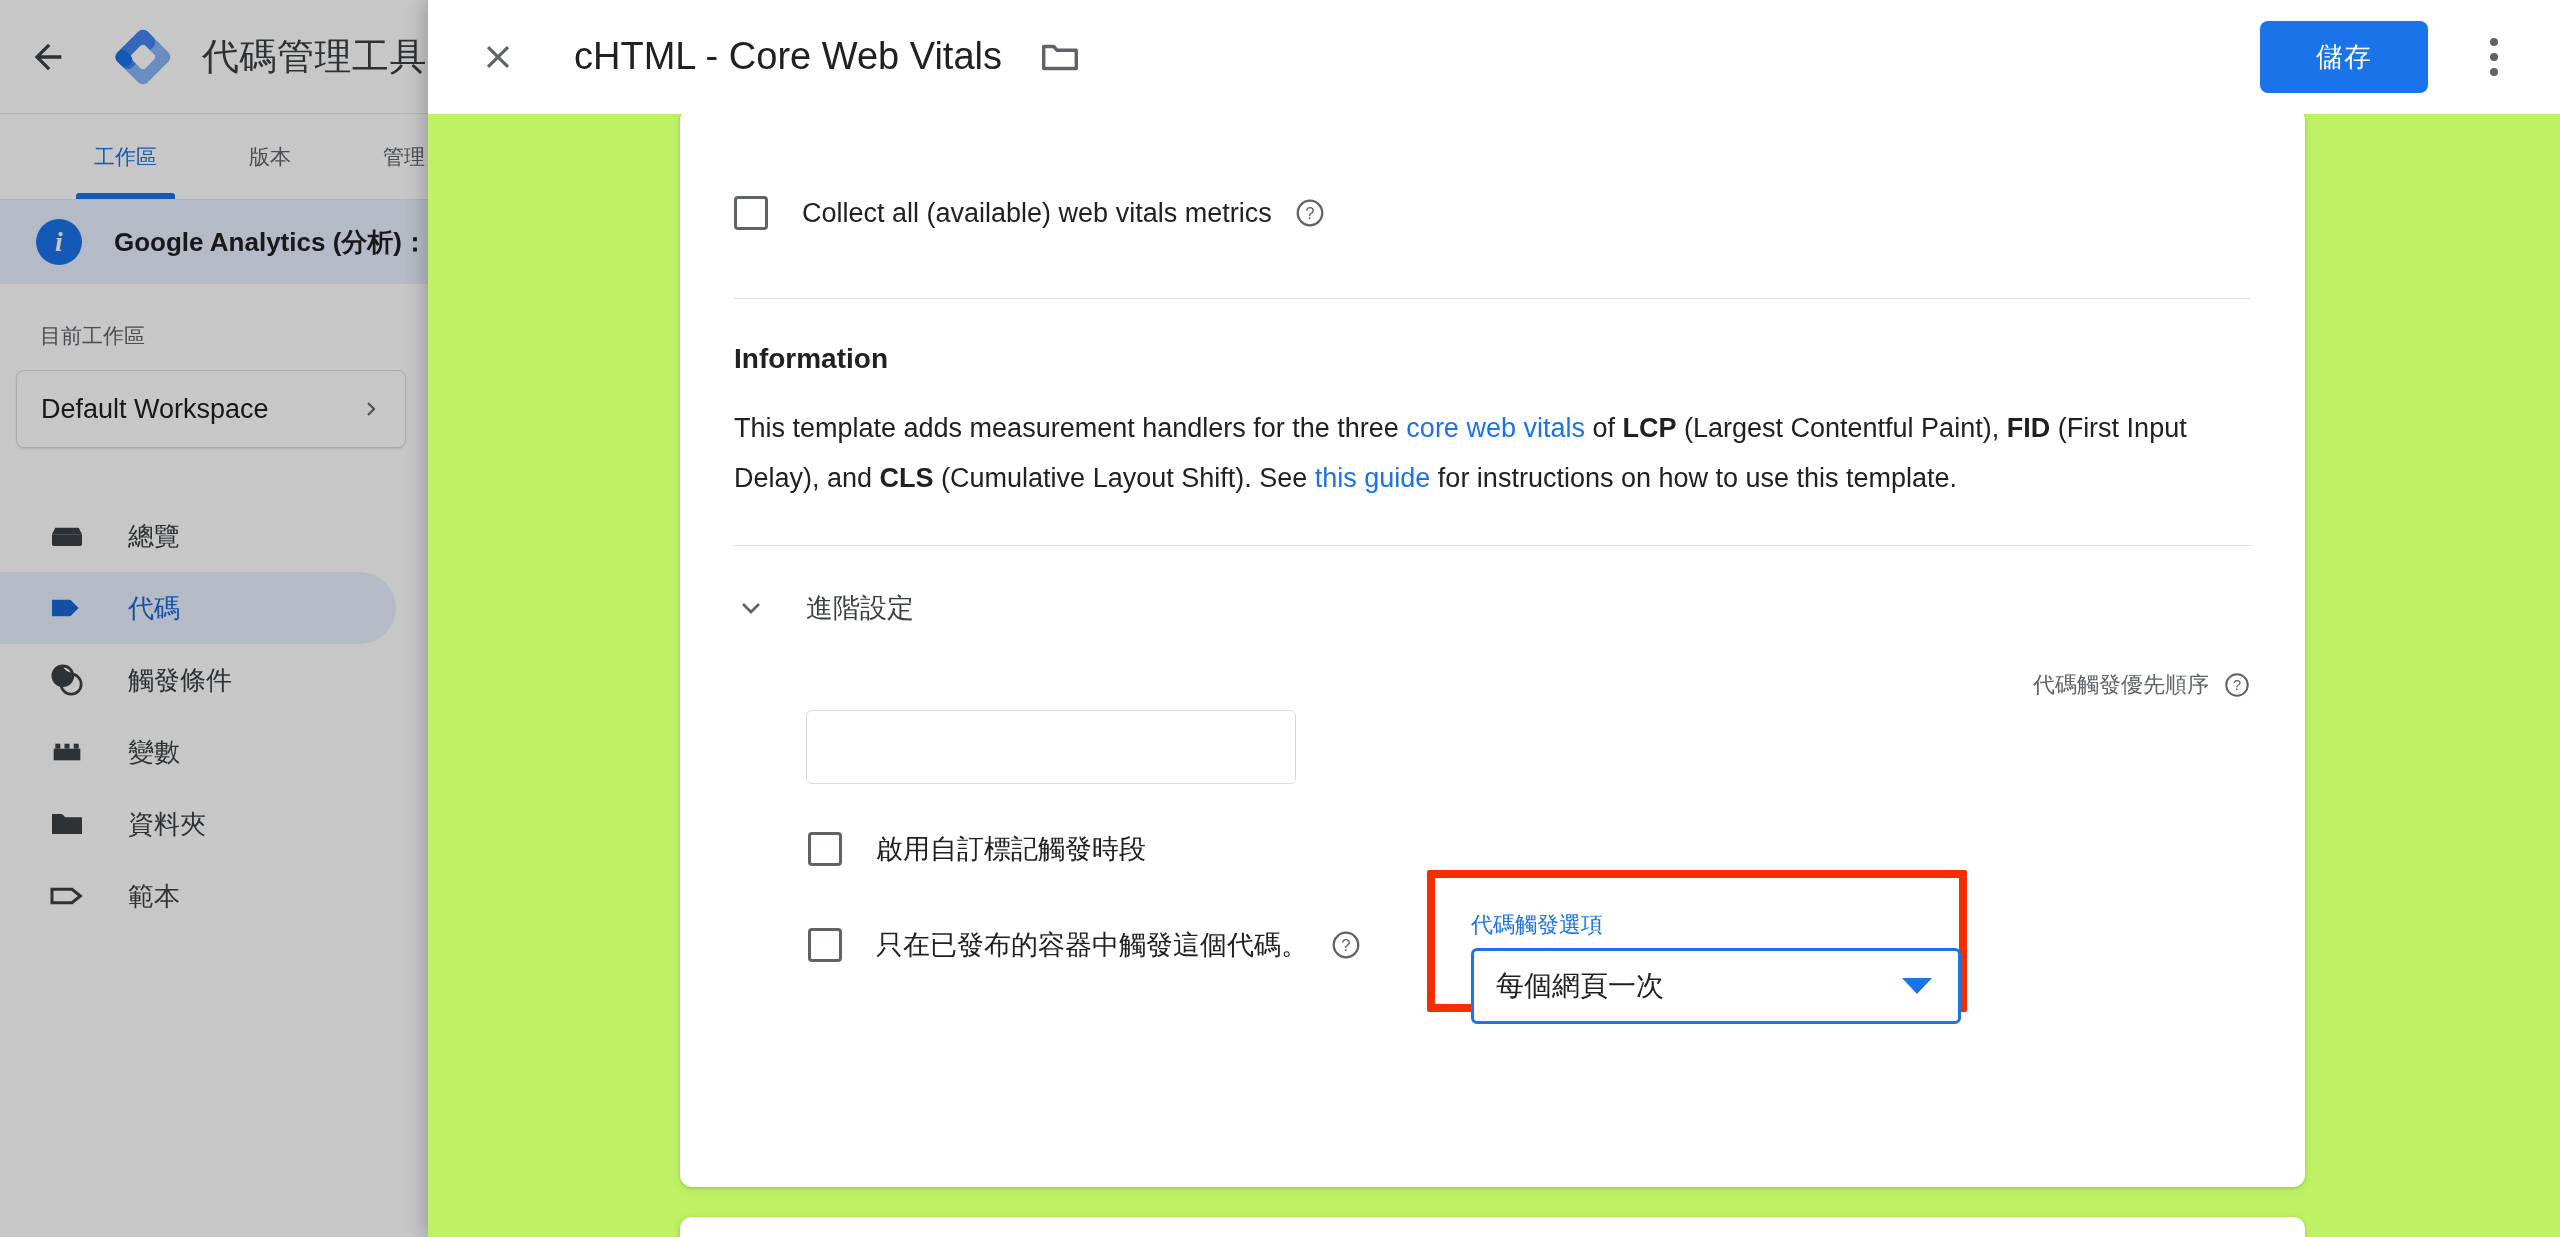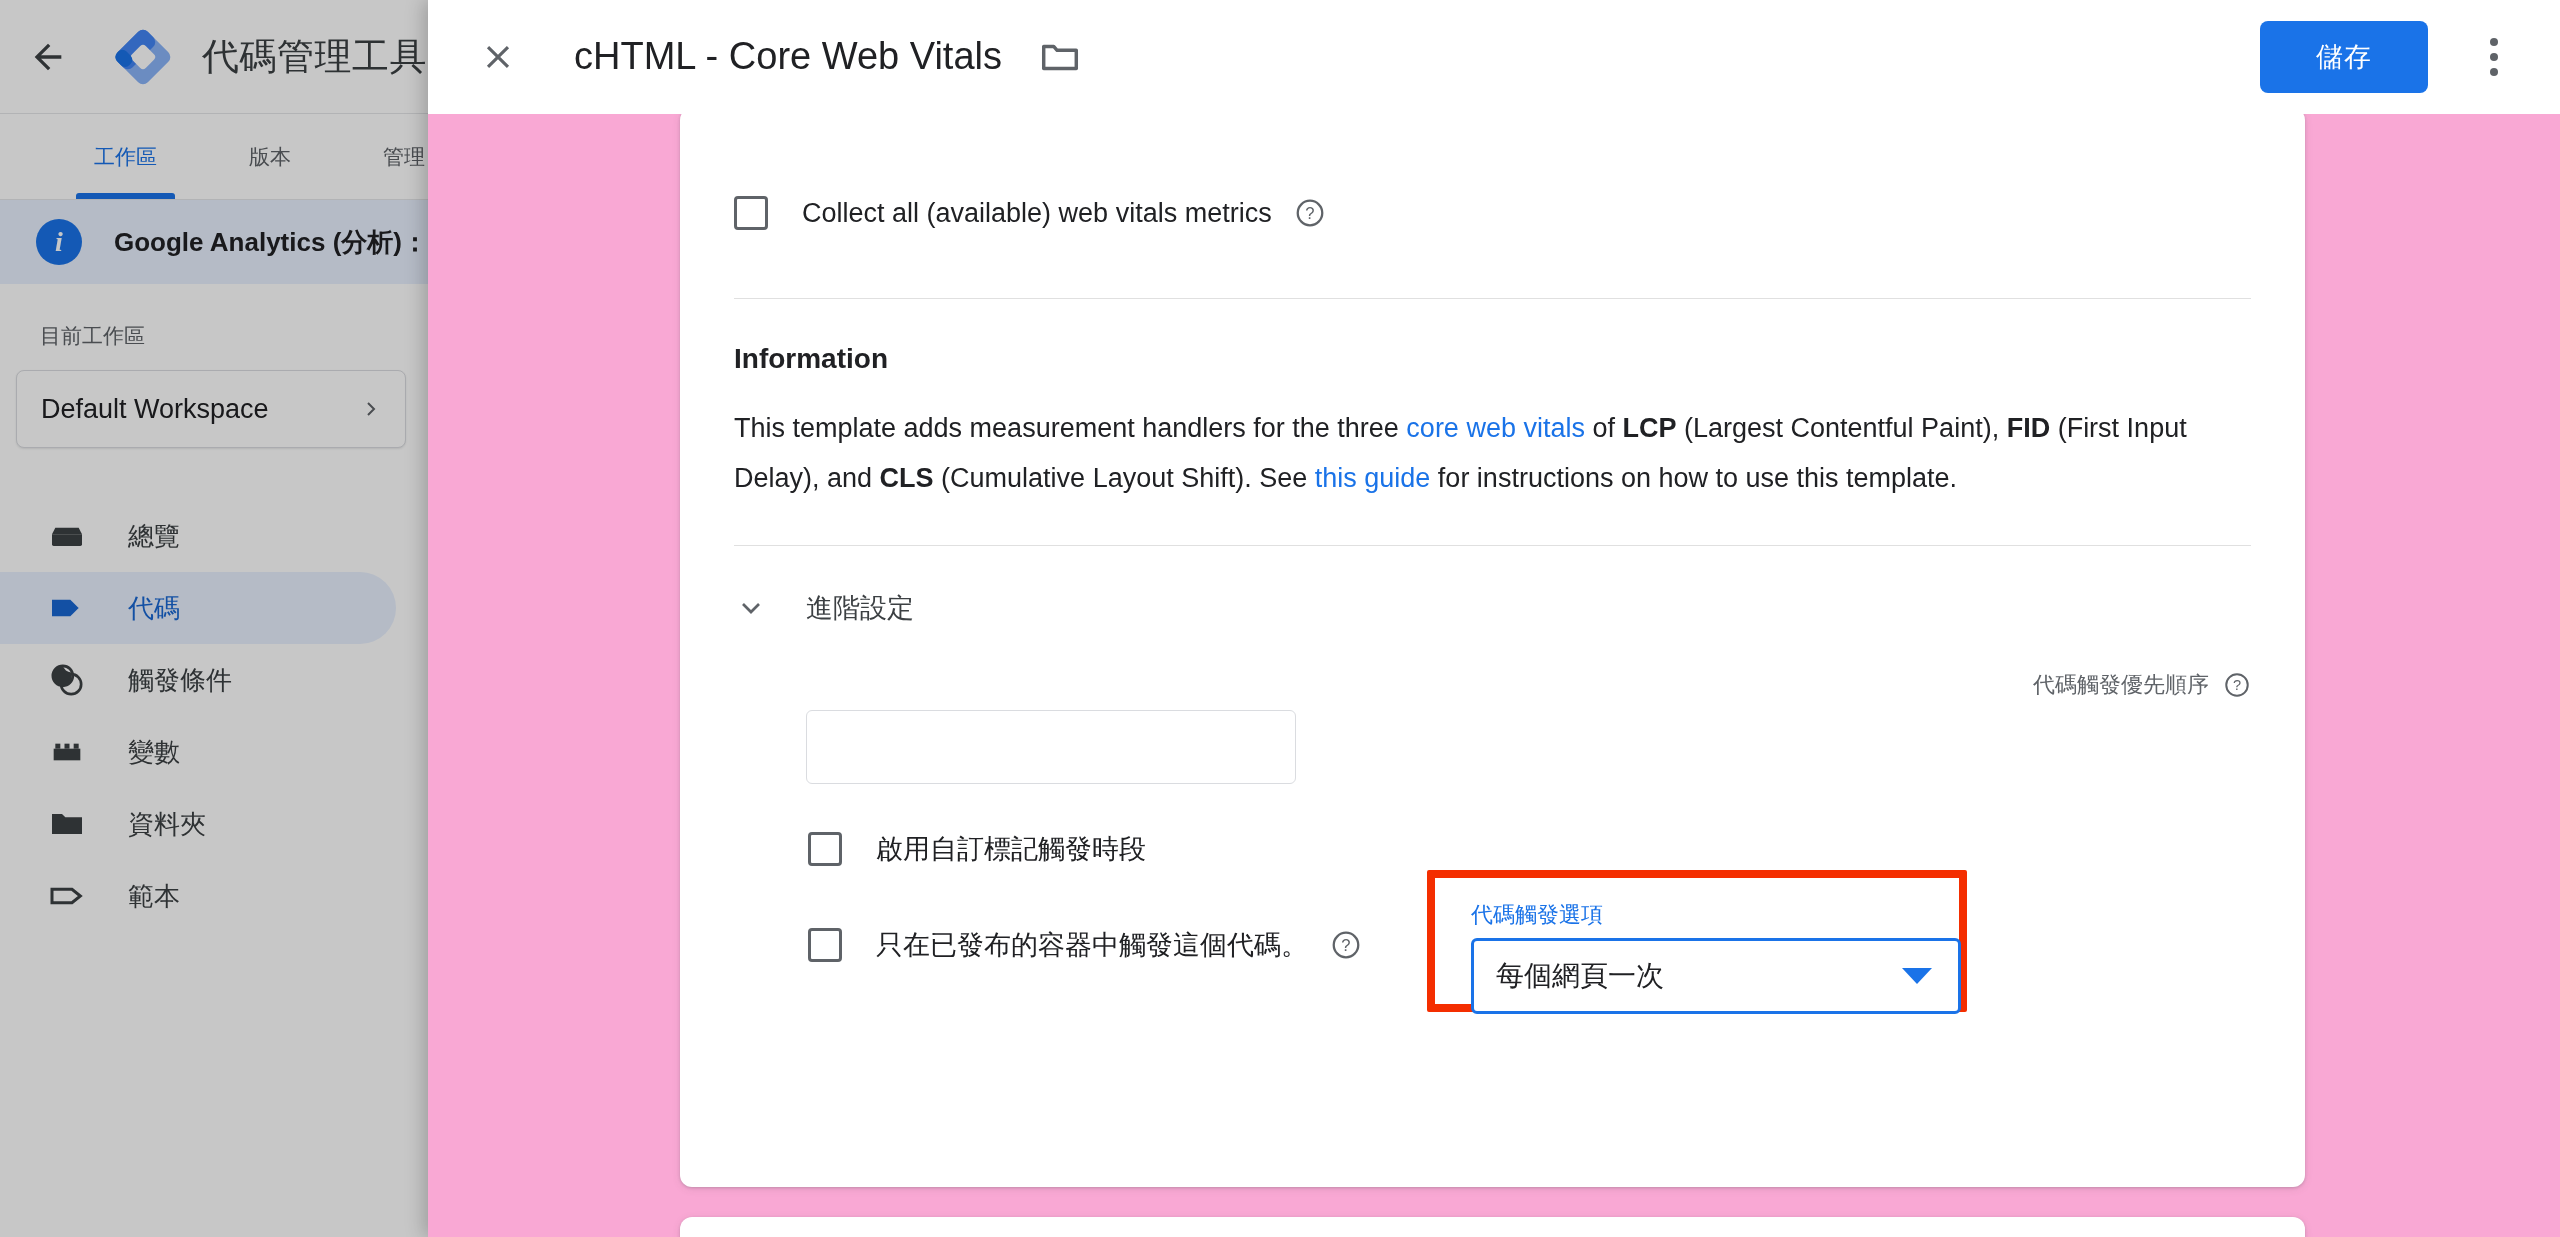--- a/index.html
+++ b/index.html
@@ -259,21 +259,21 @@
     display: block;
   }
 
   
   .modal-body {
     position: absolute;
     top: 114px; left: 0;
     width: 2132px;
     height: 1123px;
     overflow: hidden;
-    background: #f9a8d4;
+    background: #bef264;
   }
   .card {
     position: absolute;
     left: 252px;
     width: 1625px;
     background: #ffffff;
     border-radius: 12px;
     box-shadow: 0 1px 3px rgba(60,64,67,0.22), 0 2px 8px rgba(60,64,67,0.10);
   }
   #card-main {
@@ -599,21 +599,21 @@
         <div class="cb-row" style="margin-left:74px;margin-top:42px;">
           <span class="cbx"></span>
           <span class="cb-label">只在已發布的容器中觸發這個代碼。</span>
           <svg class="help-icon" viewBox="0 0 24 24">
             <circle cx="12" cy="12" r="9.2" fill="none" stroke="#5f6368" stroke-width="1.7"></circle>
             <text x="12" y="16.6" font-size="12.5" text-anchor="middle" fill="#5f6368" font-family="Liberation Sans, sans-serif">?</text>
           </svg>
         </div>
 
         <div class="annotation-box" style="left:747px;top:762px;width:540px;height:142px;">
-          <div style="padding:2px 0 0 36px;margin-top:20px;">
+          <div style="padding:32px 0 0 36px;">
             <div class="select-label">代碼觸發選項</div>
             <div class="select-control">
               <span class="select-value">每個網頁一次</span>
               <span class="tri-down"></span>
             </div>
           </div>
         </div>
 
         <div style="margin-left:74px;margin-top:252px;">
 

